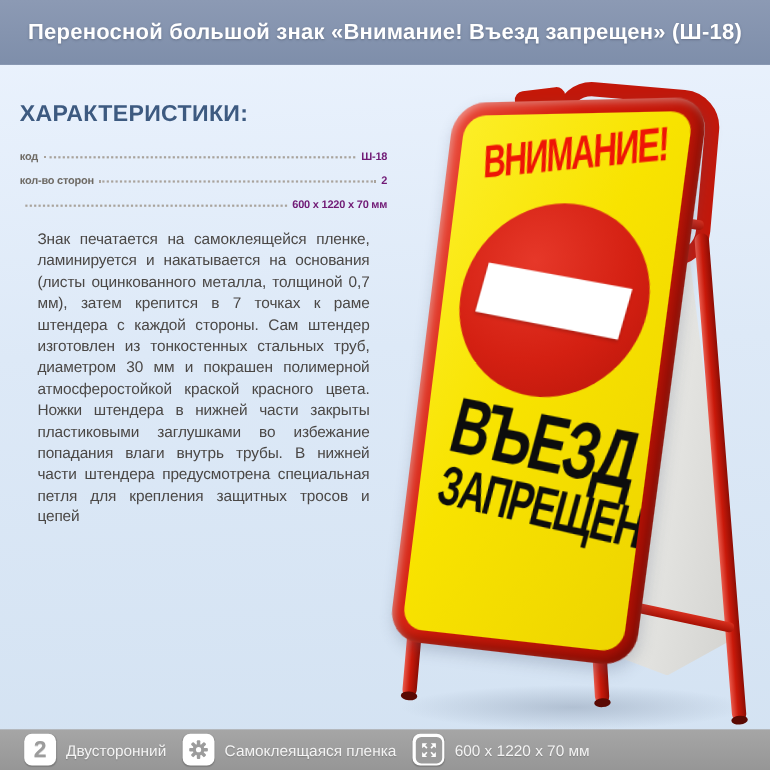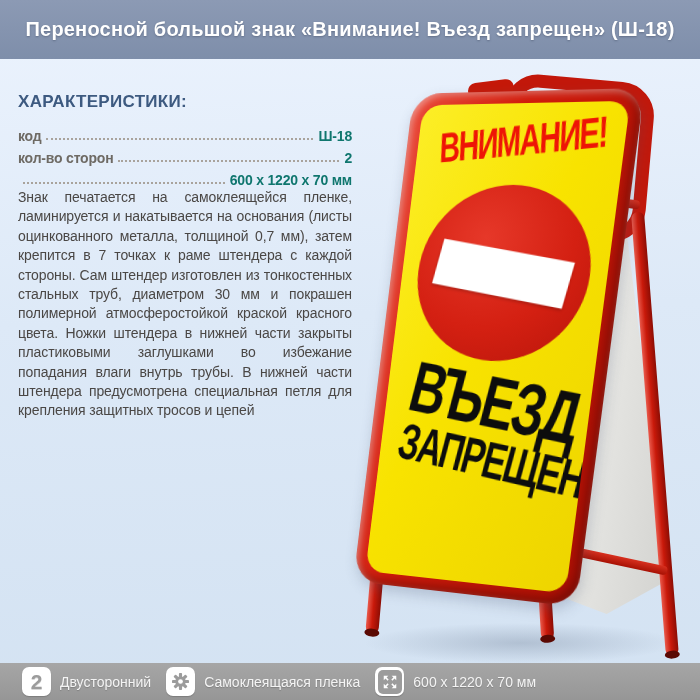--- a/index.html
+++ b/index.html
@@ -14,30 +14,30 @@
     background:linear-gradient(#8c9ab4,#7e8eaa);
     display:flex;align-items:center;justify-content:center;
   }
   .topbar h1{
     margin:0;font-size:20px;font-weight:bold;color:#ffffff;
     letter-spacing:.2px;text-shadow:0 1px 2px rgba(40,50,70,.35);white-space:nowrap;
   }
   
   .info{position:absolute;left:18px;top:59px;width:334px;}
   .info h2{
-    font-size:17px;color:#3d5a80;margin:33px 0 10px;letter-spacing:.3px;font-weight:bold;
+    font-size:21px;color:#3d5a80;margin:33px 0 10px;letter-spacing:.3px;font-weight:bold;
   }
   .info h2.desc-h2{margin-top:109px;margin-bottom:9px;}
   .spec-list{list-style:none;margin:0;padding:0;}
-  .spec-row{display:flex;align-items:flex-end;height:22px;font-size:14px;letter-spacing:-.2px;}
+  .spec-row{display:flex;align-items:flex-end;height:22px;font-size:10px;letter-spacing:-.2px;}
   .spec-row .lbl{color:#6e6a64;font-weight:bold;white-space:nowrap;}
   .spec-row .dots{flex:1;margin:0 5px 4px;border-bottom:2px dotted #a9a39c;min-width:12px;}
-  .spec-row .val{color:#0f766e;font-weight:bold;white-space:nowrap;}
+  .spec-row .val{color:#701a75;font-weight:bold;white-space:nowrap;}
   .desc{
-    margin:0;font-size:14px;line-height:19.4px;color:#4a4745;
+    margin:16px;font-size:14px;line-height:19.4px;color:#4a4745;
     text-align:justify;letter-spacing:-.1px;
   }
   
   .photo{position:absolute;left:350px;top:72px;width:350px;height:596px;margin:0;}
   .stand{position:absolute;inset:0;}
   .shadow{
     position:absolute;left:8px;top:550px;width:326px;height:42px;z-index:0;
     background:radial-gradient(ellipse at center,rgba(96,112,136,.30) 0%,rgba(96,112,136,0) 68%);
   }
   .back-panel{

